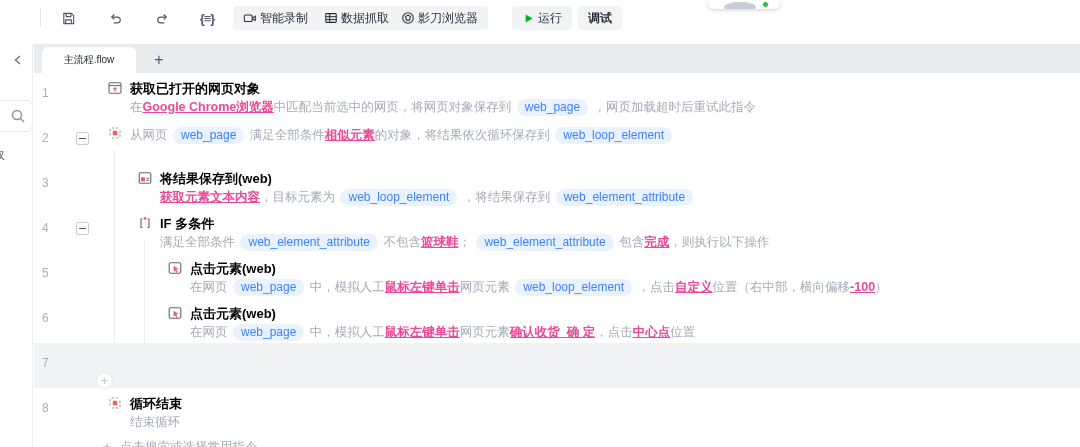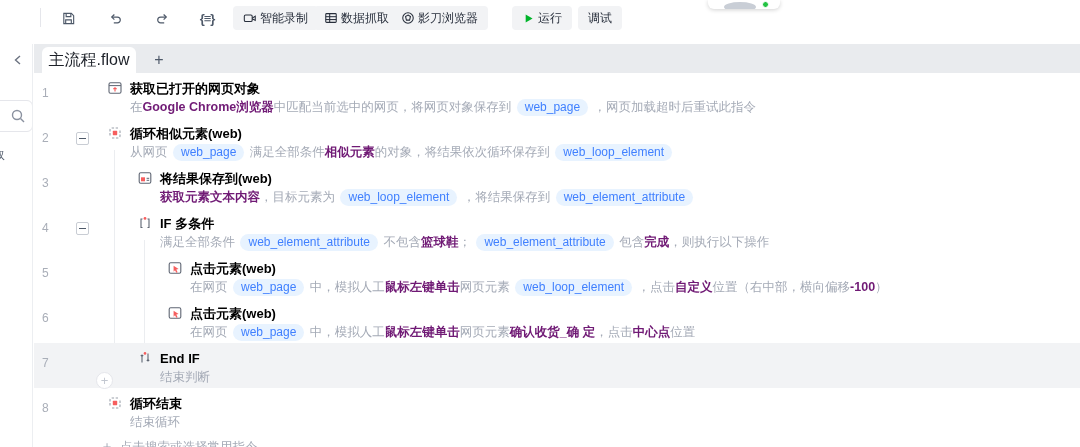--- a/index.html
+++ b/index.html
@@ -20,38 +20,38 @@
   
   .sidebar { position:absolute; left:0; top:44px; width:33px; height:403px; background:#fff; border-right:1px solid #eceef1; overflow:hidden; }
   .sb-chevron { position:absolute; left:11px; top:8px; width:14px; height:16px; color:#6b7280; cursor:pointer; }
   .sb-search { position:absolute; left:-19px; top:56px; width:52px; height:32px; background:#fff; border:1px solid #e5e6eb; border-radius:6px; }
   .sb-search svg { position:absolute; left:28px; top:7px; }
   .sb-frag { position:absolute; left:-7px; top:103px; font-size:12px; color:#4e5969; }
 
   
   .flowpanel { position:absolute; left:34px; top:44px; width:1046px; height:403px; }
   .tabbar { position:relative; height:29px; background:#e9ebee; }
-  .tab-active { position:absolute; left:8px; top:3px; width:94px; height:26px; background:#fff; border-radius:6px 6px 0 0; display:flex; align-items:center; justify-content:center; font-size:16px; color:#1d2129; cursor:pointer; }
+  .tab-active { position:absolute; left:8px; top:3px; width:94px; height:26px; background:#fff; border-radius:6px 6px 0 0; display:flex; align-items:center; justify-content:center; font-size:10px; color:#1d2129; cursor:pointer; }
   .tab-add { position:absolute; left:110px; top:3px; width:30px; height:26px; display:flex; align-items:center; justify-content:center; font-size:16px; color:#4e5969; cursor:pointer; }
 
   .flowlist { position:relative; background:#fff; height:374px; }
   .guide { position:absolute; width:1px; background:#ebedf0; }
   .g1 { left:80px; top:77px; height:238px; }
   .g2 { left:110px; top:167px; height:104px; }
 
   .flow-row { position:relative; height:45px; cursor:pointer; }
   .flow-row.hl { background:#f2f3f5; }
   .row-num { position:absolute; left:8px; top:13px; font-size:12px; color:#a9aeb8; }
   .col-box { position:absolute; left:42px; top:14px; width:13px; height:13px; background:#fff; border:1px solid #c9cdd4; border-radius:2px; display:flex; align-items:center; justify-content:center; cursor:pointer; }
   .col-box::after { content:""; width:7px; height:1px; background:#4e5969; }
   .row-body { display:flex; gap:8px; padding-top:7px; }
   .row-icon { flex:0 0 14px; height:14px; margin-top:1px; }
   .row-title { font-size:13px; font-weight:700; color:#000000; line-height:17px; }
   .row-desc { font-size:12.5px; color:#a4aab6; line-height:20px; white-space:nowrap; }
-  .seg-b { color:#701a75; font-weight:600; }
+  .seg-b { color:#ec4899; font-weight:600;text-decoration:underline; }
   .seg-p { display:inline-block; background:#e8f3ff; color:#4080ff; border-radius:9px; padding:0 8px; line-height:17px; font-size:12px; margin:0 2px; cursor:pointer; }
   .add-circle { position:absolute; left:62px; top:299px; width:17px; height:17px; border:1px solid #e5e6eb; background:#fff; border-radius:50%; color:#c2c7d0; font-size:13px; line-height:15px; text-align:center; cursor:pointer; }
   .add-hint { display:flex; gap:6px; align-items:center; margin-left:66px; padding-top:5px; font-size:12.5px; color:#a4aab6; cursor:pointer; }
   .add-hint .plus { font-size:14px; color:#a4aab6; }
 </style>
 </head>
 <body>
 
 <div id="app">
 
@@ -103,21 +103,21 @@
           <path d="M8 4.6 L10.8 6.2 L9.8 10.4 H6.2 L5.2 6.2 Z"></path>
       </svg>
       <span>影刀浏览器</span>
     </div>
     <div class="tb-btn" style="left:512px;">
       <svg width="13" height="13" viewBox="0 0 16 16">
         <polygon points="4.5,3 13,8 4.5,13" fill="#00b42a"></polygon>
       </svg>
       <span>运行</span>
     </div>
-    <div class="tb-btn" style="left:578px;">
+    <div class="tb-btn" style="left:578px;font-weight:bold;">
       <span>调试</span>
     </div>
 
     <div class="avatar-frag">
       <div class="avatar-blob"></div>
       <div class="status-dot"></div>
     </div>
   </div>
 
   <div class="sidebar">
@@ -166,21 +166,20 @@
 
   <div class="flow-row">
     <span class="row-num">2</span>
     <div class="row-body" style="margin-left: 74px;">
       <span class="row-icon"><svg width="14" height="14" viewBox="0 0 14 14">
                   <path d="M2 9.5 V4 A2 2 0 0 1 4 2 H10" fill="none" stroke="#9aa0aa" stroke-width="1.1" stroke-dasharray="2.4 1.6"></path>
                   <path d="M12 4.5 V10 A2 2 0 0 1 10 12 H4" fill="none" stroke="#9aa0aa" stroke-width="1.1" stroke-dasharray="2.4 1.6"></path>
                   <rect x="4.8" y="4.8" width="4.4" height="4.4" rx="0.6" fill="#f65e5e"></rect>
                 </svg></span>
       <div class="row-lines">
-        <div class="row-title">循环相似元素(web)</div>
         <div class="row-desc"><span>从网页 </span><span class="seg-p">web_page</span><span> 满足全部条件</span><span class="seg-b">相似元素</span><span>的对象，将结果依次循环保存到 </span><span class="seg-p">web_loop_element</span></div>
       </div>
     </div>
   <span class="col-box"></span>
           </div>
 
   <div class="flow-row">
     <span class="row-num">3</span>
     <div class="row-body" style="margin-left: 104px;">
       <span class="row-icon"><svg width="14" height="14" viewBox="0 0 14 14">
@@ -235,31 +234,20 @@
                 </svg></span>
       <div class="row-lines">
         <div class="row-title">点击元素(web)</div>
         <div class="row-desc"><span>在网页 </span><span class="seg-p">web_page</span><span> 中，模拟人工</span><span class="seg-b">鼠标左键单击</span><span>网页元素</span><span class="seg-b">确认收货_确 定</span><span>，点击</span><span class="seg-b">中心点</span><span>位置</span></div>
       </div>
     </div>
   </div>
 
   <div class="flow-row hl">
     <span class="row-num">7</span>
-    <div class="row-body" style="margin-left: 104px;">
-      <span class="row-icon"><svg width="14" height="14" viewBox="0 0 14 14">
-                  <path d="M4 11.5 V3.8 M4 3.8 L2.8 5 M4 3.8 L5.2 5" fill="none" stroke="#5f6673" stroke-width="1.1"></path>
-                  <path d="M10 2.5 V10.2 M10 10.2 L8.8 9 M10 10.2 L11.2 9" fill="none" stroke="#5f6673" stroke-width="1.1"></path>
-                  <circle cx="7" cy="2.4" r="1.3" fill="#f65e5e"></circle>
-                </svg></span>
-      <div class="row-lines">
-        <div class="row-title">End IF</div>
-        <div class="row-desc"><span>结束判断</span></div>
-      </div>
-    </div>
   </div>
 
   <div class="flow-row">
     <span class="row-num">8</span>
     <div class="row-body" style="margin-left: 74px;">
       <span class="row-icon"><svg width="14" height="14" viewBox="0 0 14 14">
                   <path d="M2 9.5 V4 A2 2 0 0 1 4 2 H10" fill="none" stroke="#9aa0aa" stroke-width="1.1" stroke-dasharray="2.4 1.6"></path>
                   <path d="M12 4.5 V10 A2 2 0 0 1 10 12 H4" fill="none" stroke="#9aa0aa" stroke-width="1.1" stroke-dasharray="2.4 1.6"></path>
                   <rect x="4.8" y="4.8" width="4.4" height="4.4" rx="0.6" fill="#f65e5e"></rect>
                 </svg></span>

